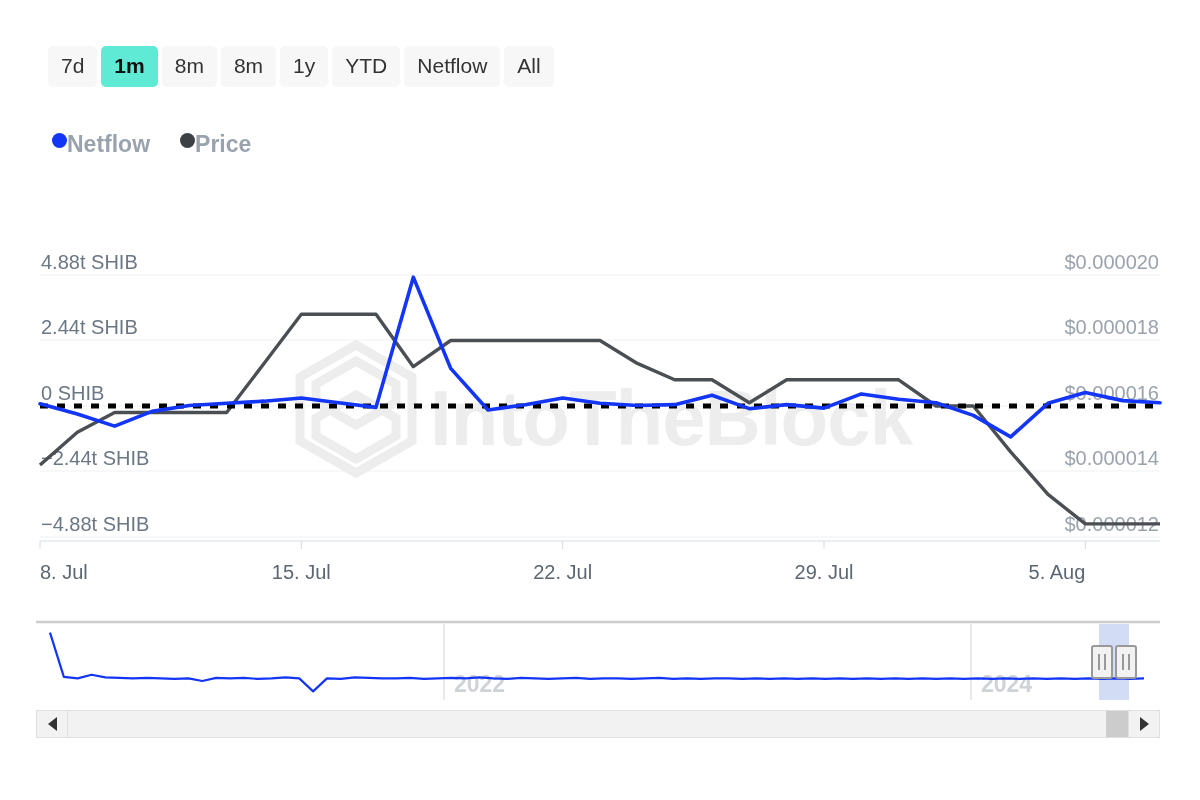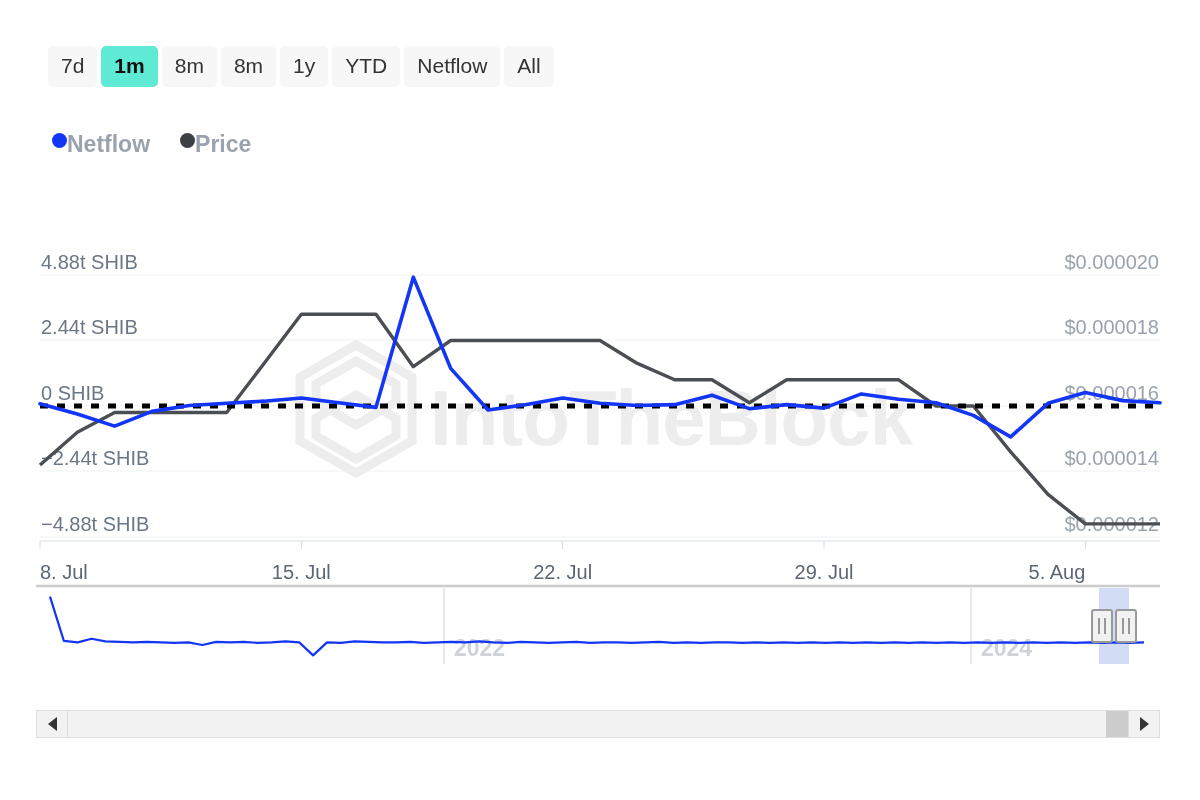--- a/index.html
+++ b/index.html
@@ -121,21 +121,21 @@
     font-weight: bold;
     fill: #ededed;
     letter-spacing: -1px;
   }
   .watermark-logo { fill: none; stroke: #ededed; stroke-width: 9; }
 
   
   #navigator {
     position: absolute;
     left: 36px;
-    top: 584px;
+    top: 620px;
     width: 1124px;
     height: 80px;
   }
   #nav-svg { display: block; }
   .nav-top-border { stroke: #cccccc; stroke-width: 2.5; }
   .nav-year {
     font-family: "Liberation Sans", sans-serif;
     font-size: 23px;
     font-weight: bold;
     fill: #cfd2d6;

